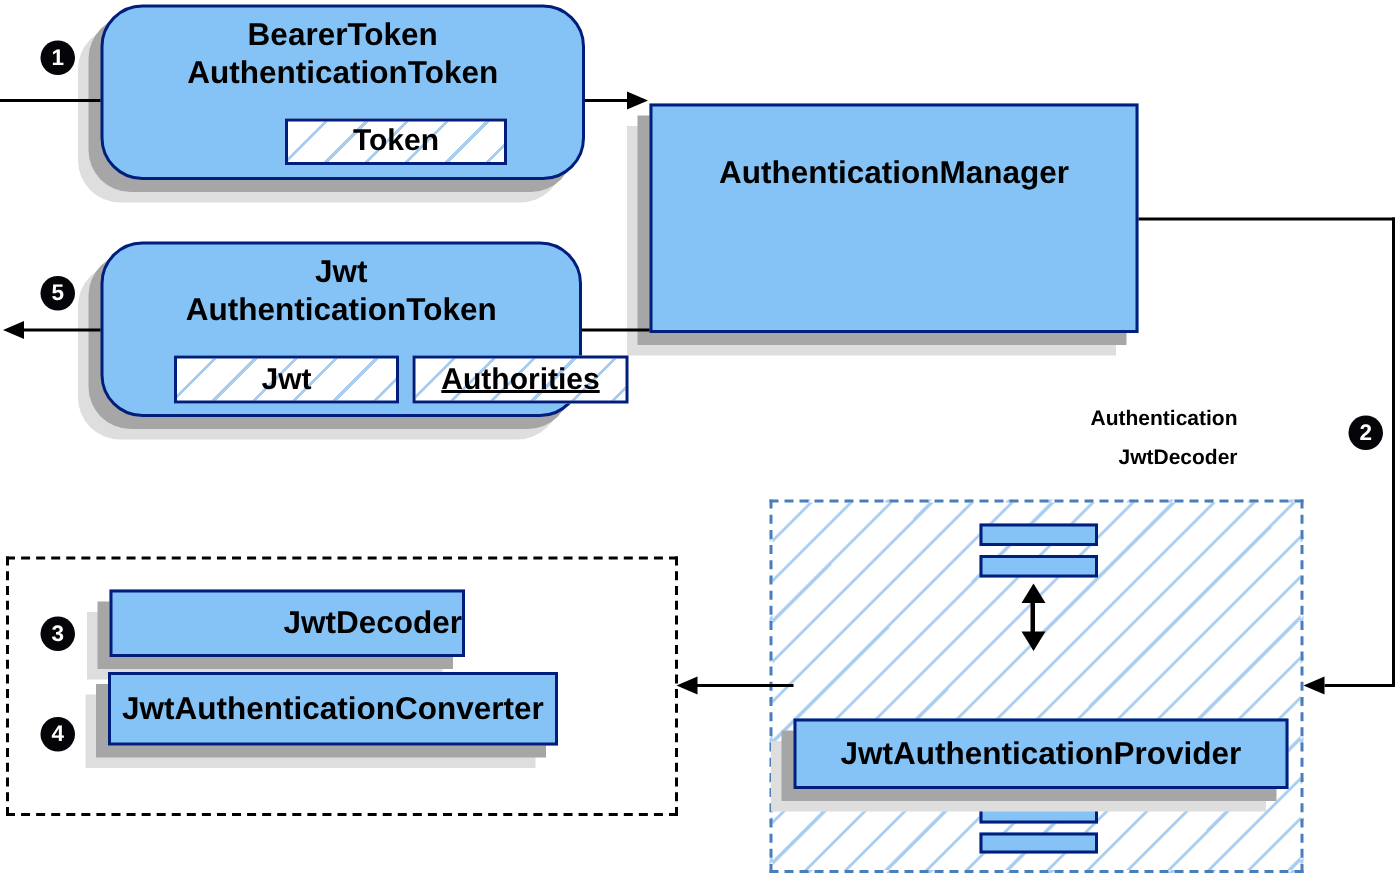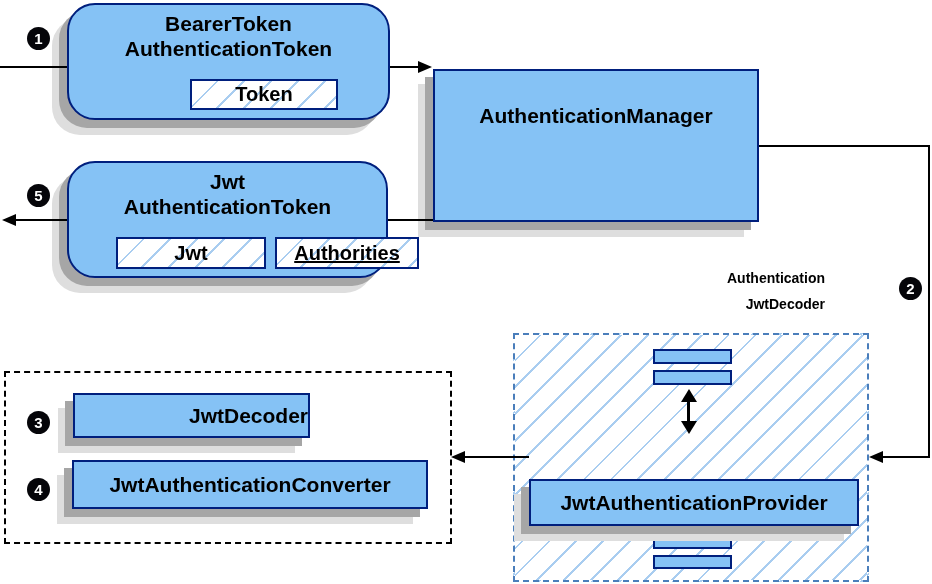--- a/index.html
+++ b/index.html
@@ -108,17 +108,17 @@
 
   <div class="abs line" style="left:463px;top:456px;width:66px;height:2px;"></div>
   <div class="abs head-left" style="left:451px;top:451px;"></div>
 
   <div class="abs dotted-black" style="left:4px;top:371px;width:448px;height:173px;"></div>
   <div class="abs badge" style="left:27px;top:411px;">3</div>
   <div class="abs node" style="left:73px;top:393px;width:237px;height:45px;text-align:right;">
     <div class="title" style="line-height:41px;">JwtDecoder</div>
   </div>
   <div class="abs badge" style="left:27px;top:478px;">4</div>
-  <div class="abs node" style="left:72px;top:460px;width:356px;height:49px;">
+  <div class="abs node" style="left:72px;top:448px;width:300px;height:49px;">
     <div class="title" style="line-height:45px;">JwtAuthenticationConverter</div>
   </div>
 
 </div>
 
 </body></html>

